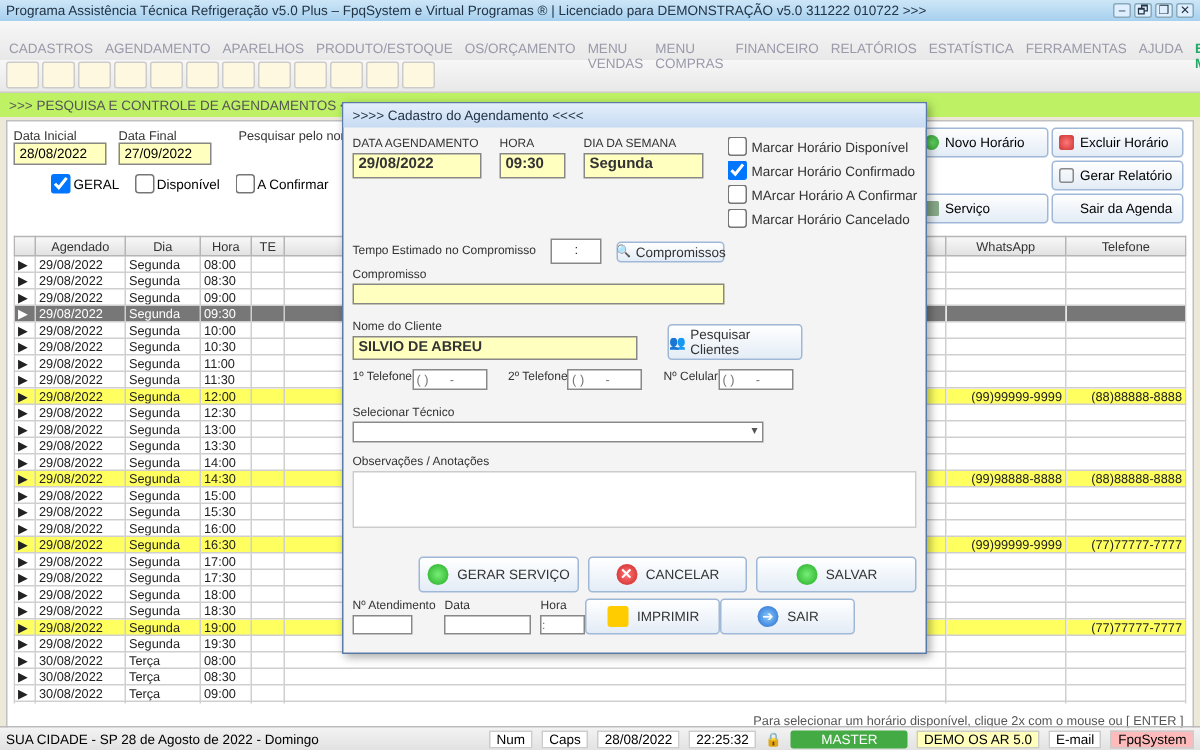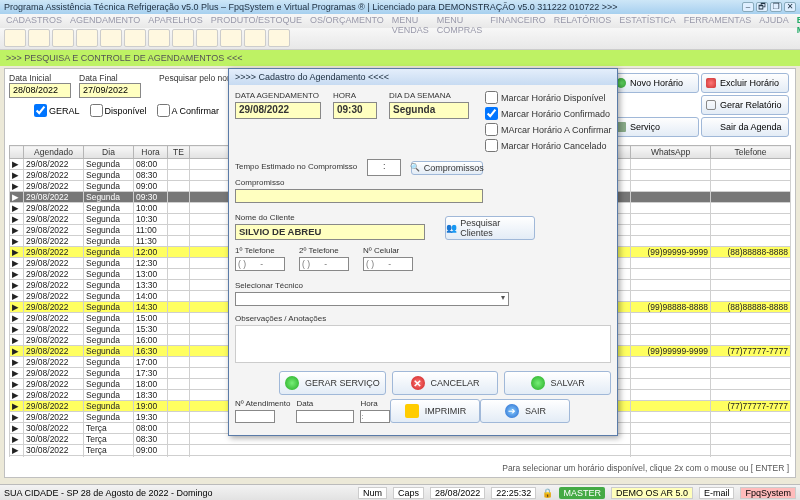--- a/index.html
+++ b/index.html
@@ -1,21 +1,21 @@
 <!DOCTYPE html>
 <html><head>
 <meta charset="utf-8">
 <style>
 * { box-sizing: border-box; margin: 0; padding: 0; font-family: Tahoma, Arial, sans-serif; font-size: 9px; }
 body { background: #ece9d8; width: 800px; height: 500px; overflow: hidden; position: relative; }
 .title-bar { height: 14px; background: linear-gradient(#cde6f7,#a7d0ef); color: #234; padding: 1px 4px; display: flex; align-items: center; justify-content: space-between; }
 .title-bar .t-text { font-size: 9px; }
 .win-btns { display: flex; gap: 2px; }
 .win-btns span { width: 12px; height: 10px; background: #dfefff; border: 1px solid #8ab; border-radius: 2px; display: inline-flex; align-items: center; justify-content: center; font-size: 8px; line-height: 1; }
-.menubar { height: 14px; background: linear-gradient(#f7f7f7,#e8e8e8); display: flex; gap: 8px; padding: 1px 6px; font-size: 8.5px; color: #99a; }
+.menubar { height: 14px; background: linear-gradient(#f7f7f7,#e8e8e8); display: flex; gap: 8px; padding: 13px 6px; font-size: 8.5px; color: #99a; }
 .menubar span { cursor: default; }
 .menubar .email { margin-left: auto; color: #2a6; font-weight: bold; }
 .toolbar { height: 22px; background: linear-gradient(#f7f7f7,#e8e8e8); border-bottom: 1px solid #ccc; display: flex; gap: 2px; padding: 1px 4px; }
 .toolbar .ico { width: 22px; height: 18px; border: 1px solid #ccc; border-radius: 2px; background: #fff8e0; display: inline-block; }
 .subhdr { height: 16px; padding: 2px 6px; background: #bef264; font-size: 9px; color: #555; display:flex; align-items:center; }
 .panel { position: relative; background: #fff; border: 1px solid #c0c0c0; margin: 2px 4px; height: 410px; padding: 4px; }
 .top-row { display: flex; gap: 6px; align-items: flex-start; }
 .dates { display: flex; gap: 8px; }
 .dgroup { display:flex; flex-direction:column; }
 .dlabel { font-size: 8.5px; color: #333; }
@@ -34,34 +34,34 @@
 .table-wrap { position: absolute; left: 4px; top: 76px; right: 4px; bottom: 20px; overflow: hidden; }
 table.grid { border-collapse: collapse; width: 100%; table-layout: fixed; }
 table.grid th { background: linear-gradient(#f7f7f7,#e1e1e1); border: 1px solid #b5b5b5; font-size: 8.5px; padding: 1px 2px; font-weight: normal; color: #333; }
 table.grid td { border: 1px solid #cfcfcf; padding: 0 2px; font-size: 8.5px; height: 11px; color: #222; white-space: nowrap; overflow: hidden; }
 table.grid tr.yellow td { background: #ffff60; }
 table.grid tr.sel td { background: #777; color: #fff; }
 .footer-line { position: absolute; left: 6px; bottom: 4px; font-size: 8.5px; color: #555; }
 .footer-right { position: absolute; right: 6px; bottom: 4px; font-size: 8.5px; color: #555; }
 .statusbar { position: absolute; bottom: 0; left:0; right:0; height: 16px; background: linear-gradient(#f3f3f3,#e2e2e2); border-top: 1px solid #bbb; display:flex; align-items:center; font-size:8px; padding:0 4px; gap:6px; }
 .statusbar .sb-cell { border:1px solid #ccc; background:#fff; padding:0 4px; height:12px; display:flex; align-items:center; }
-.statusbar .sb-badge { background:#4a4; color:#fff; border-radius:2px; padding:0 4px; height:12px; display:flex; align-items:center; }
+.statusbar .sb-badge { background:#4a4; color:#fff; border-radius:2px; padding:0 20px; height:12px; display:flex; align-items:center; }
 
 
 .modal { position: absolute; left: 228px; top: 68px; width: 390px; height: 368px; background: #f4f4f4; border: 1px solid #5a7ba8; box-shadow: 2px 2px 6px rgba(0,0,0,.35); }
 .modal .mtitle { height: 16px; background: linear-gradient(#e4eefb,#c7dbf2); color:#234; font-size: 9px; padding: 2px 6px; display:flex; align-items:center;text-align:center; }
 .modal .mbody { padding: 6px; font-size: 8.5px; color:#333; position:relative; height: calc(100% - 16px); }
 .mgroup { display:flex; gap:12px; align-items:flex-start; }
 .mlabel { font-size: 8px; color:#333; display:block; margin-bottom:2px; }
 .mval { height:17px; border:1px solid #888; background:#ffffc0; padding:1px 3px; font-size:10px; font-weight:bold; }
 .mval.wht { background:#fff; font-weight:normal; font-size:9px; }
 .mchk { display:flex; align-items:center; gap:3px; font-size: 8.5px; margin-bottom:3px; white-space:nowrap; }
 .clientbox { height: 16px; border:1px solid #888; background:#ffffc0; padding:1px 3px; font-size:9.5px; font-weight:bold; color:#333; width: 190px; margin-top:2px; }
 .phones { display:flex; gap:14px; margin-top:6px; }
-.phones .pcol { display:flex; flex-direction:column; }
+.phones .pcol { display:flex; flex-direction:row; }
 .pinput { width:50px; height:14px; border:1px solid #888; background:#fff; padding:0 2px; font-size:8.5px; }
 .selectbox { width:274px; height:14px; border:1px solid #888; background:#fff; margin-top:2px; position:relative; }
 .selectbox::after { content:"▾"; position:absolute; right:3px; top:0; font-size:8px; color:#555;}
 .obsbox { width: 100%; height: 38px; border:1px solid #ccc; background:#fff; margin-top:2px; }
 .mbuttons { position:absolute; left:2px; right:6px; bottom:40px; display:flex; gap:6px;margin-left:48px; }
 .mbuttons2 { position:absolute; left:6px; right:6px; bottom:12px; display:flex; align-items:center; }
 .mbtn { flex:1; height:24px; border:1px solid #a0b8d8; border-radius:3px; background:linear-gradient(#ffffff,#e3ecf6); display:flex; align-items:center; justify-content:center; gap:6px; font-size:8.5px; }
 .mbtn .mi { width:14px; height:14px; border-radius:50%; display:inline-block; }
 .mi.green { background: radial-gradient(#7e7,#2a2); }
 .mi.red { background: radial-gradient(#f77,#c22); display:inline-flex; align-items:center; justify-content:center; color:#fff; font-weight:bold; font-size:10px; }

